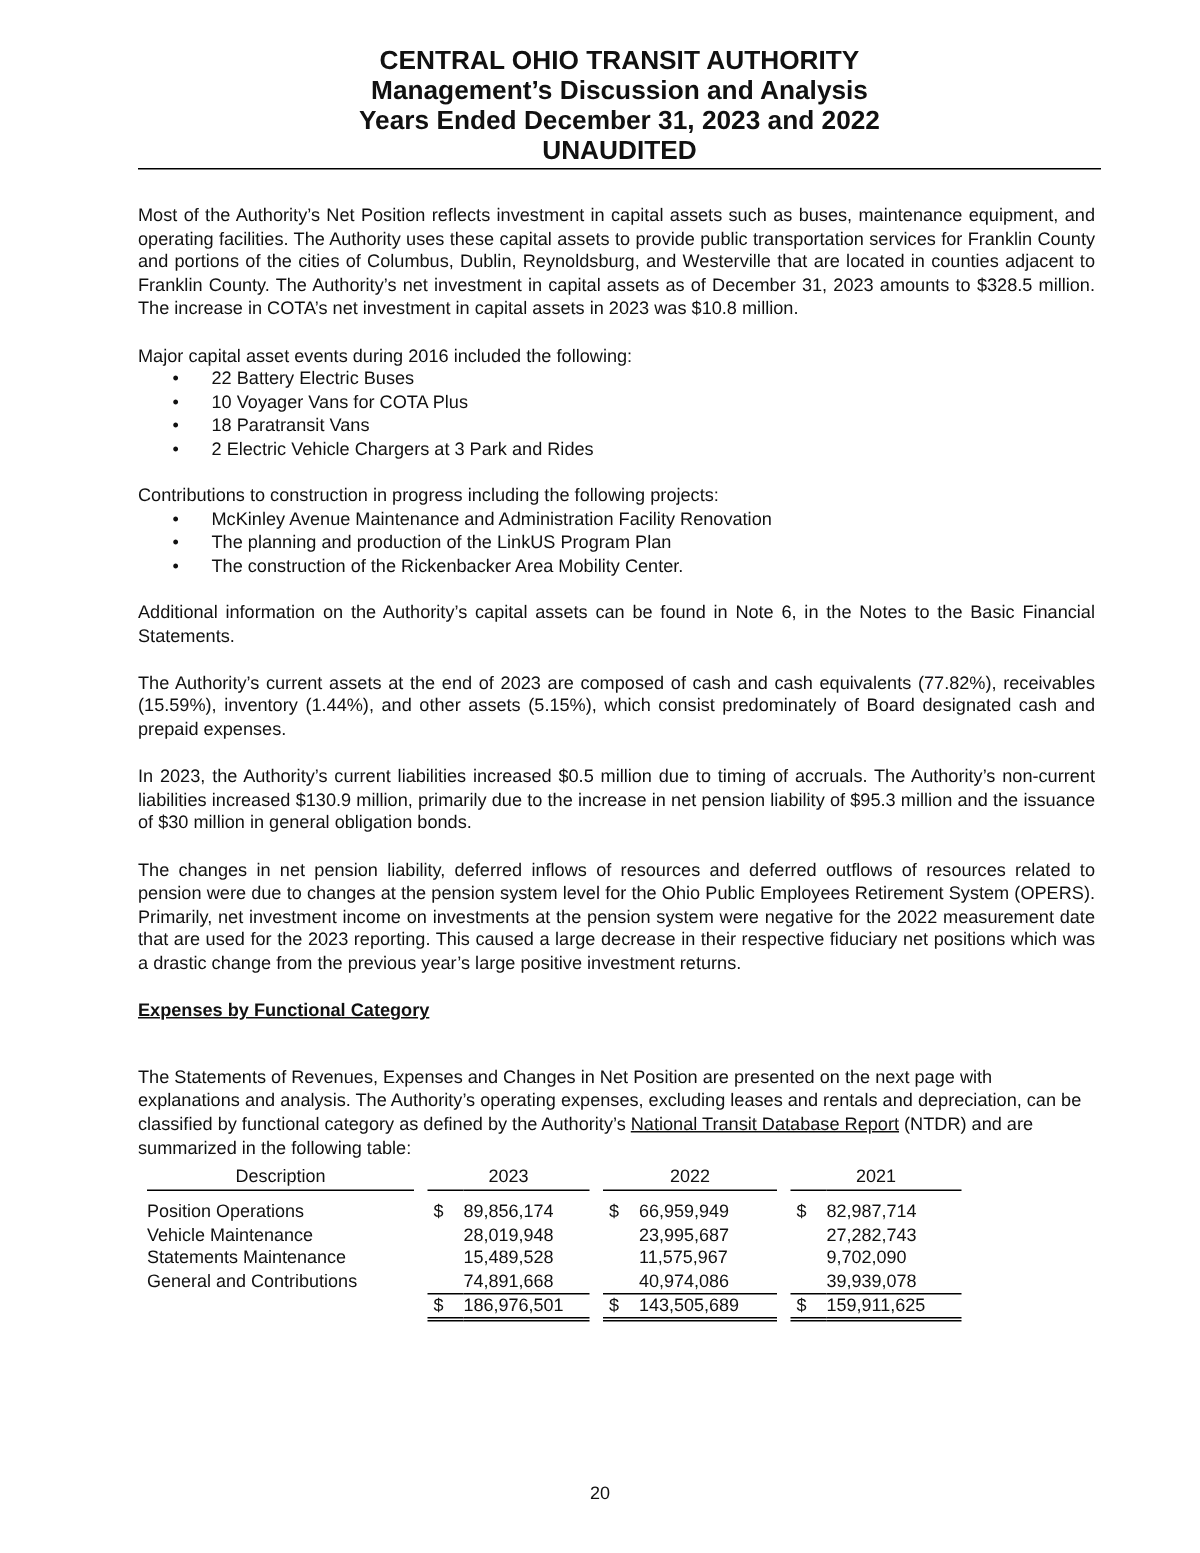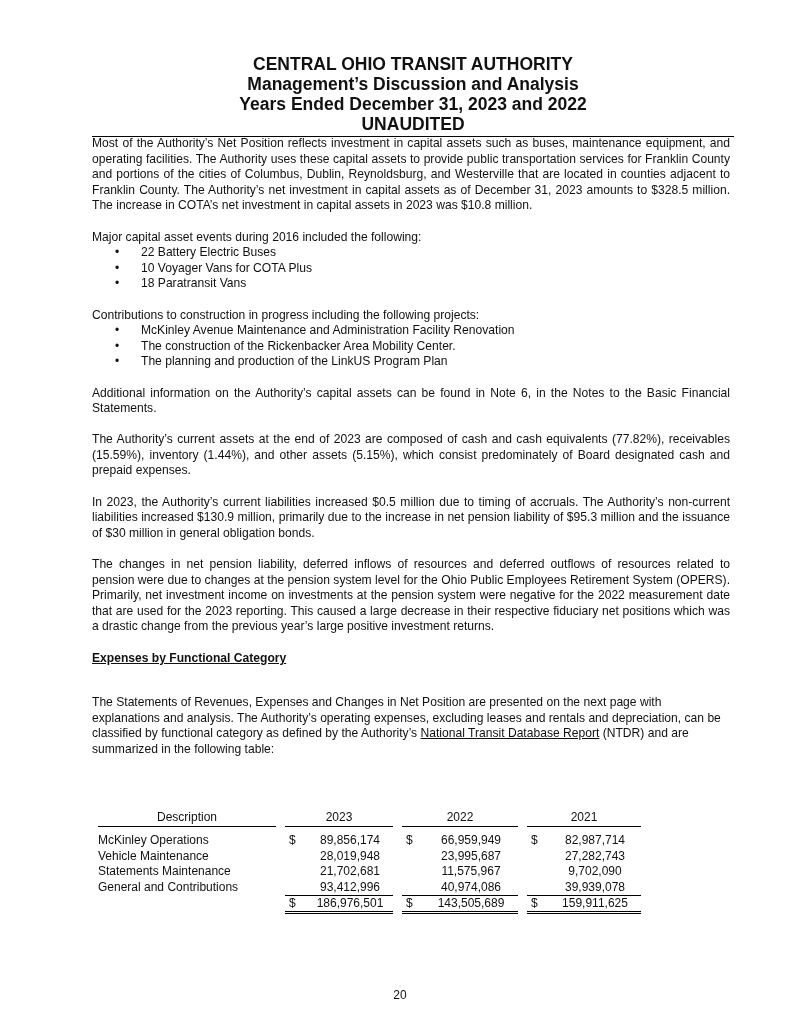--- a/index.html
+++ b/index.html
@@ -1,48 +1,48 @@
 <!DOCTYPE html>
 <html><head>
 <meta charset="utf-8">
 <style>
   html, body { margin: 0; padding: 0; background: #ffffff; }
   body {
     width: 800px; height: 1035px; position: relative; overflow: hidden;
     font-family: "Liberation Sans", sans-serif; color: #111;
   }
   .header {
-    position: absolute; left: 92px; top: 54px; width: 642px;
+    position: absolute; left: 92px; top: 30px; width: 642px;
     text-align: center; font-weight: bold; font-size: 17.5px; line-height: 20px;
     border-bottom: 1.2px solid #000; padding-bottom: 2px;
   }
   .header div { white-space: nowrap; }
   .content {
     position: absolute; left: 92px; top: 136px; width: 638px;
     font-size: 12.1px; line-height: 15.6px;
   }
   p { margin: 0 0 15.6px 0; text-align: justify; }
   p.left { text-align: left; margin-top: 29px; }
   ul { margin: 0 0 15.6px 0; padding: 0; list-style: none; }
   ul li { position: relative; padding-left: 49px; }
   ul li::before {
     content: "\2022"; position: absolute; left: 23px; top: 0; font-size: 12px;
   }
   .u { text-decoration: underline; }
   .section-heading { font-weight: bold; text-decoration: underline; margin-bottom: 20px; }
   table.exp {
-    position: absolute; left: 98px; top: 810px; border-collapse: collapse;
+    position: absolute; left: 98px; top: 777px; border-collapse: collapse;
     font-size: 12px; line-height: 15.4px;
   }
   table.exp th { font-weight: normal; text-align: center; padding: 0 0 1px 0; border-bottom: 1px solid #000; }
   table.exp td { padding: 0; white-space: nowrap; }
   .desc { width: 178px; }
   .gap { width: 9px; }
   .cur { width: 20px; padding-left: 4px !important; }
-  .num { text-align: center; padding-right: 2px !important; }
+  .num { text-align: left; padding-right: 2px !important; }
   .c1 { width: 82px; }
   .c2 { width: 90px; }
   .c3 { width: 88px; }
   tr.first td { padding-top: 6px; }
   tr.total td.ul { border-top: 1px solid #000; border-bottom: 3px double #000; }
   .page-number {
     position: absolute; left: 0; width: 800px; top: 988px; text-align: center;
     font-size: 12px;
   }
 </style>
@@ -57,27 +57,28 @@
 </div>
 
 <div class="content">
   <p>Most of the Authority’s Net Position reflects investment in capital assets such as buses, maintenance equipment, and operating facilities. The Authority uses these capital assets to provide public transportation services for Franklin County and portions of the cities of Columbus, Dublin, Reynoldsburg, and Westerville that are located in counties adjacent to Franklin County. The Authority’s net investment in capital assets as of December 31, 2023 amounts to $328.5 million. The increase in COTA’s net investment in capital assets in 2023 was $10.8 million.</p>
 
   <div class="left">Major capital asset events during 2016 included the following:</div>
   <ul>
     <li>22 Battery Electric Buses</li>
     <li>10 Voyager Vans for COTA Plus</li>
     <li>18 Paratransit Vans</li>
+    <li>2 Electric Vehicle Chargers at 3 Park and Rides</li>
   </ul>
 
   <div class="left">Contributions to construction in progress including the following projects:</div>
   <ul>
     <li>McKinley Avenue Maintenance and Administration Facility Renovation</li>
+    <li>The planning and production of the LinkUS Program Plan</li>
     <li>The construction of the Rickenbacker Area Mobility Center.</li>
-    <li>The planning and production of the LinkUS Program Plan</li>
   </ul>
 
   <p>Additional information on the Authority’s capital assets can be found in Note 6, in the Notes to the Basic Financial Statements.</p>
   <p>The Authority’s current assets at the end of 2023 are composed of cash and cash equivalents (77.82%), receivables (15.59%), inventory (1.44%), and other assets (5.15%), which consist predominately of Board designated cash and prepaid expenses.</p>
   <p>In 2023, the Authority’s current liabilities increased $0.5 million due to timing of accruals.  The Authority’s non-current liabilities increased $130.9 million, primarily due to the increase in net pension liability of $95.3 million and the issuance of $30 million in general obligation bonds.</p>
   <p>The changes in net pension liability, deferred inflows of resources and deferred outflows of resources related to pension were due to changes at the pension system level for the Ohio Public Employees Retirement System (OPERS).  Primarily, net investment income on investments at the pension system were negative for the 2022 measurement date that are used for the 2023 reporting.  This caused a large decrease in their respective fiduciary net positions which was a drastic change from the previous year’s large positive investment returns.</p>
 
   <div class="section-heading">Expenses by Functional Category</div>
 
   <p class="left"><span>The Statements of Revenues, Expenses and Changes in Net Position are presented on the next page with explanations and analysis. The Authority’s operating expenses, excluding leases and rentals and depreciation, can be classified by functional category as defined by the Authority’s </span><span class="u">National Transit Database Report</span><span> (NTDR) and are summarized in the following table:</span></p>
@@ -90,21 +91,21 @@
       <td class="gap"></td>
       <th colspan="2">2023</th>
       <td class="gap"></td>
       <th colspan="2">2022</th>
       <td class="gap"></td>
       <th colspan="2">2021</th>
     </tr>
   </thead>
   <tbody>
     <tr class="first">
-      <td class="desc">McKinley Operations</td>
+      <td class="desc">Position Operations</td>
       <td class="gap"></td>
       <td class="cur">$</td>
       <td class="num c1">89,856,174</td>
       <td class="gap"></td>
       <td class="cur">$</td>
       <td class="num c2">66,959,949</td>
       <td class="gap"></td>
       <td class="cur">$</td>
       <td class="num c3">82,987,714</td>
     </tr>
@@ -117,33 +118,33 @@
         <td class="cur"></td>
       <td class="num c2">23,995,687</td>
       <td class="gap"></td>
         <td class="cur"></td>
       <td class="num c3">27,282,743</td>
     </tr>
     <tr>
       <td class="desc">Statements Maintenance</td>
       <td class="gap"></td>
         <td class="cur"></td>
-      <td class="num c1">21,702,681</td>
+      <td class="num c1">15,489,528</td>
       <td class="gap"></td>
         <td class="cur"></td>
       <td class="num c2">11,575,967</td>
       <td class="gap"></td>
         <td class="cur"></td>
       <td class="num c3">9,702,090</td>
     </tr>
     <tr>
       <td class="desc">General and Contributions</td>
       <td class="gap"></td>
         <td class="cur"></td>
-      <td class="num c1">93,412,996</td>
+      <td class="num c1">74,891,668</td>
       <td class="gap"></td>
         <td class="cur"></td>
       <td class="num c2">40,974,086</td>
       <td class="gap"></td>
         <td class="cur"></td>
       <td class="num c3">39,939,078</td>
     </tr>
     <tr class="total">
       <td class="desc"></td>
       <td class="gap"></td>

